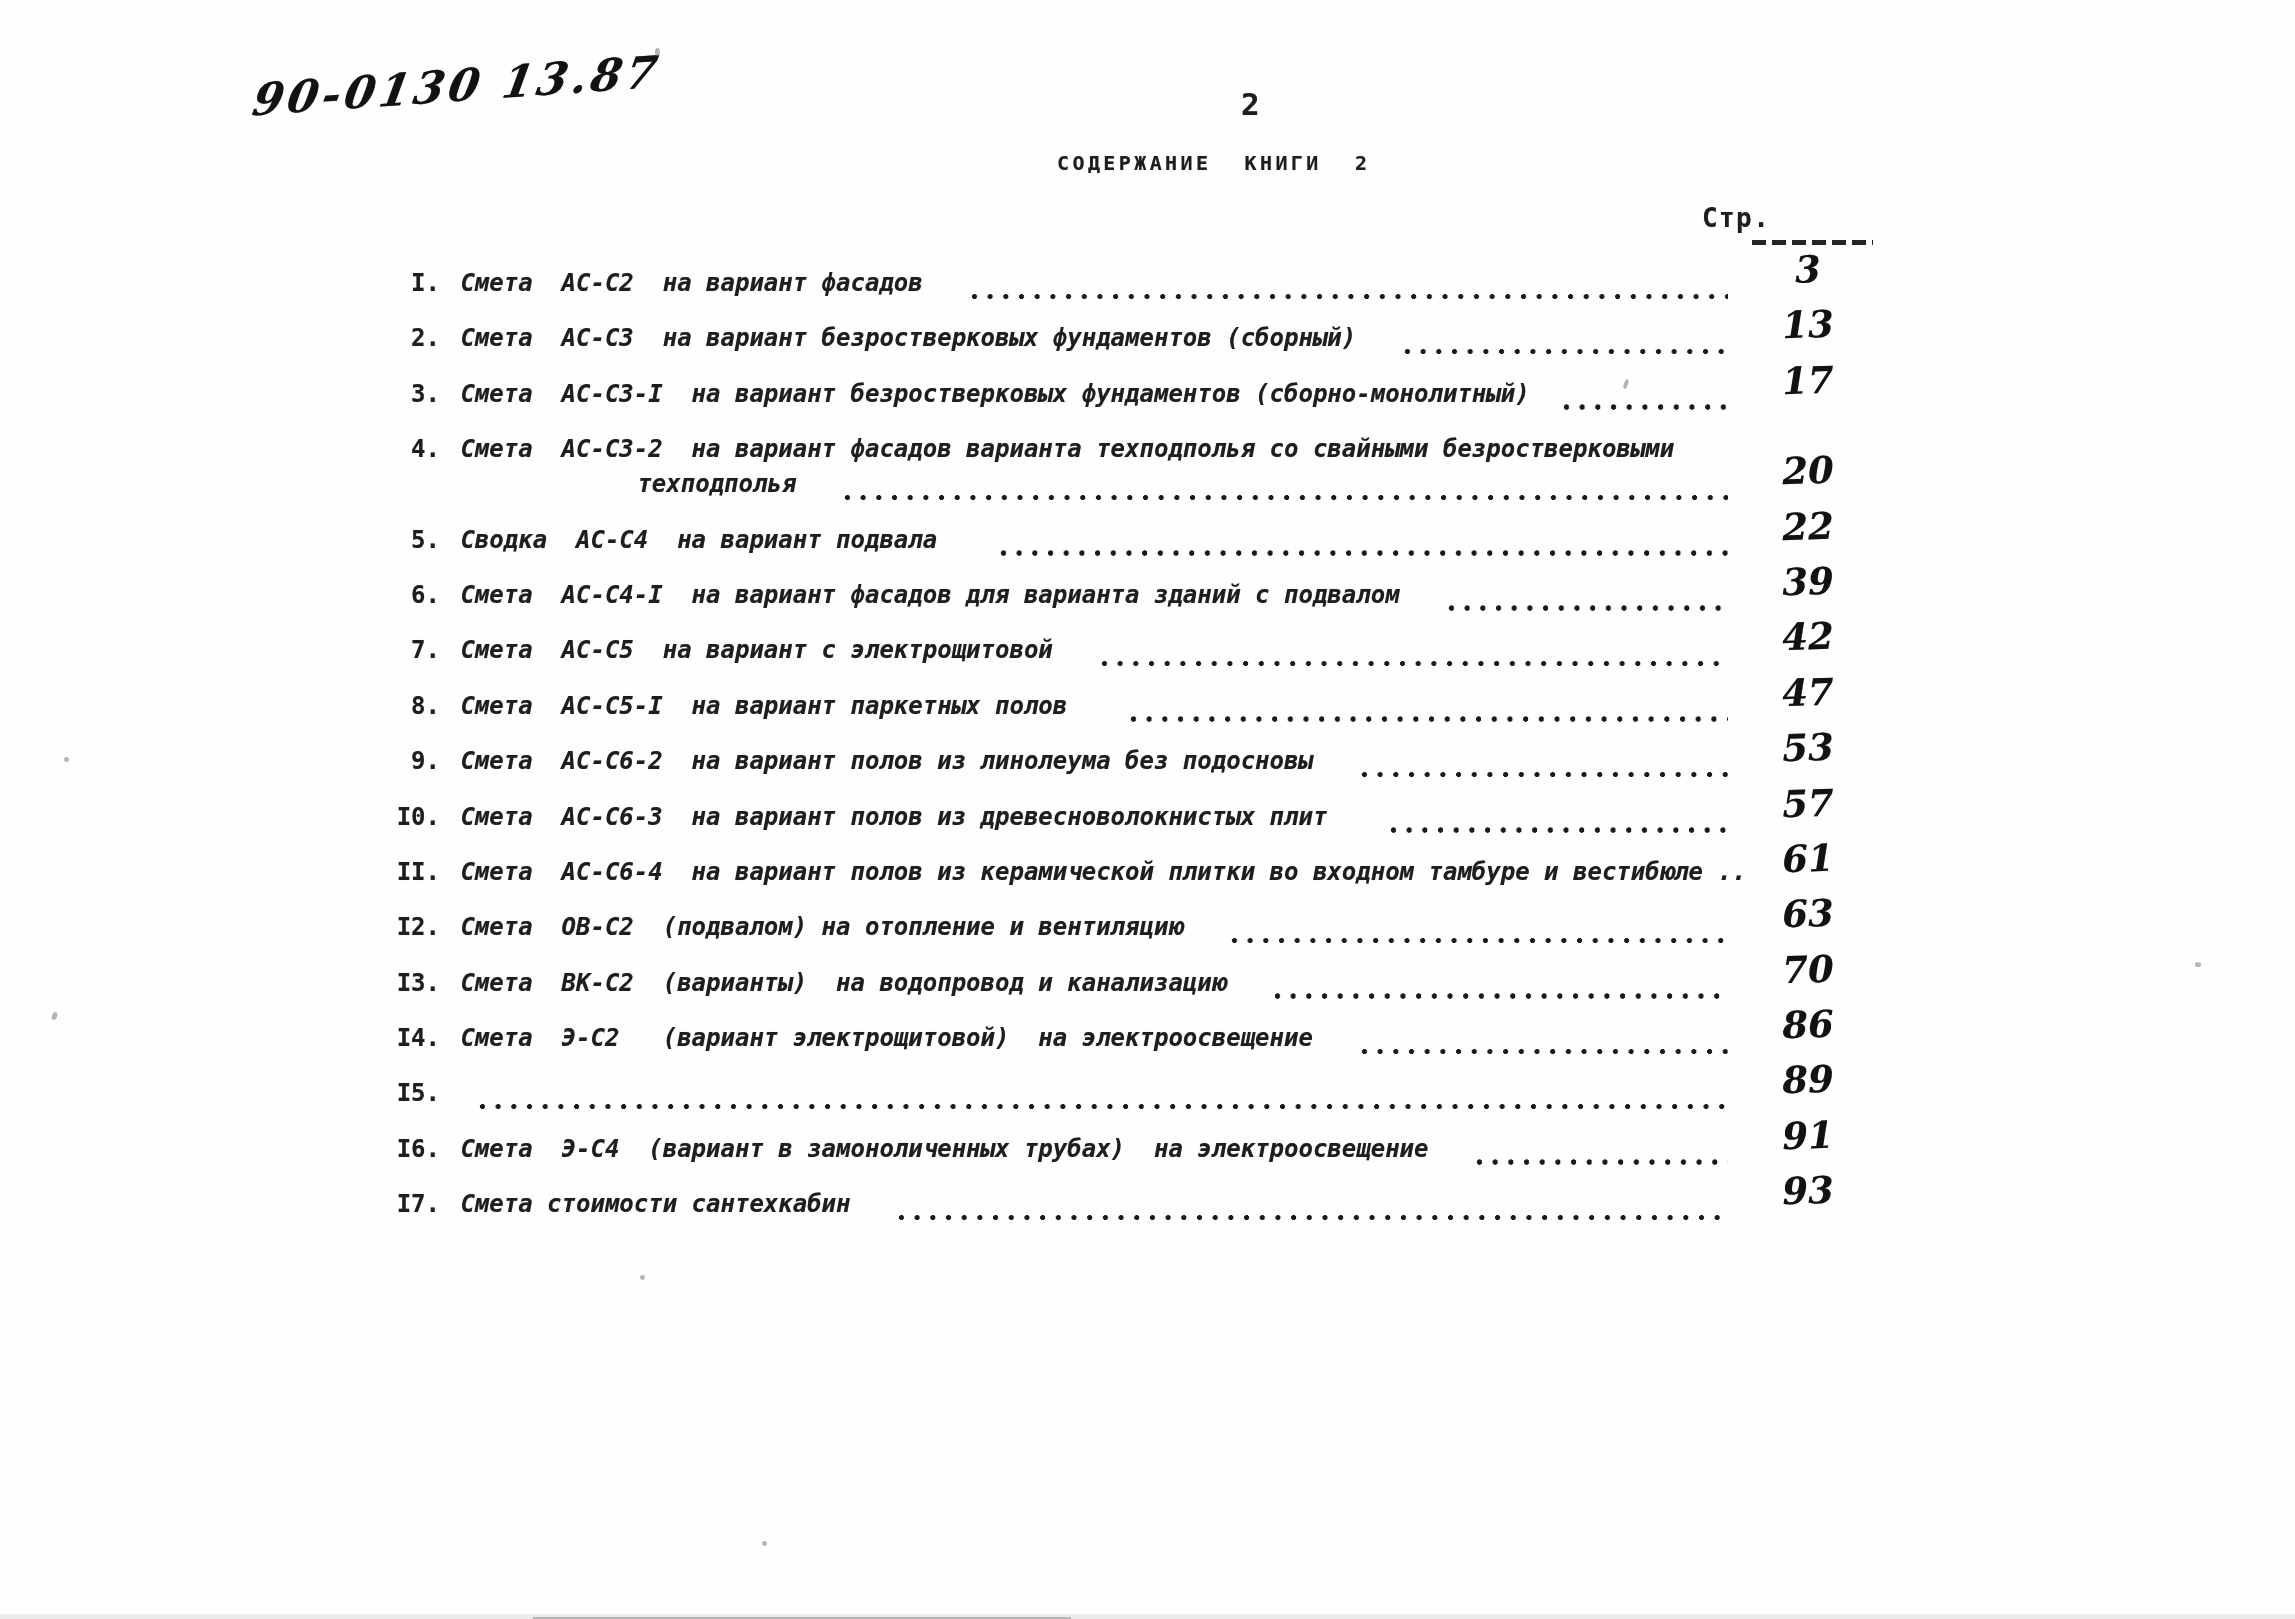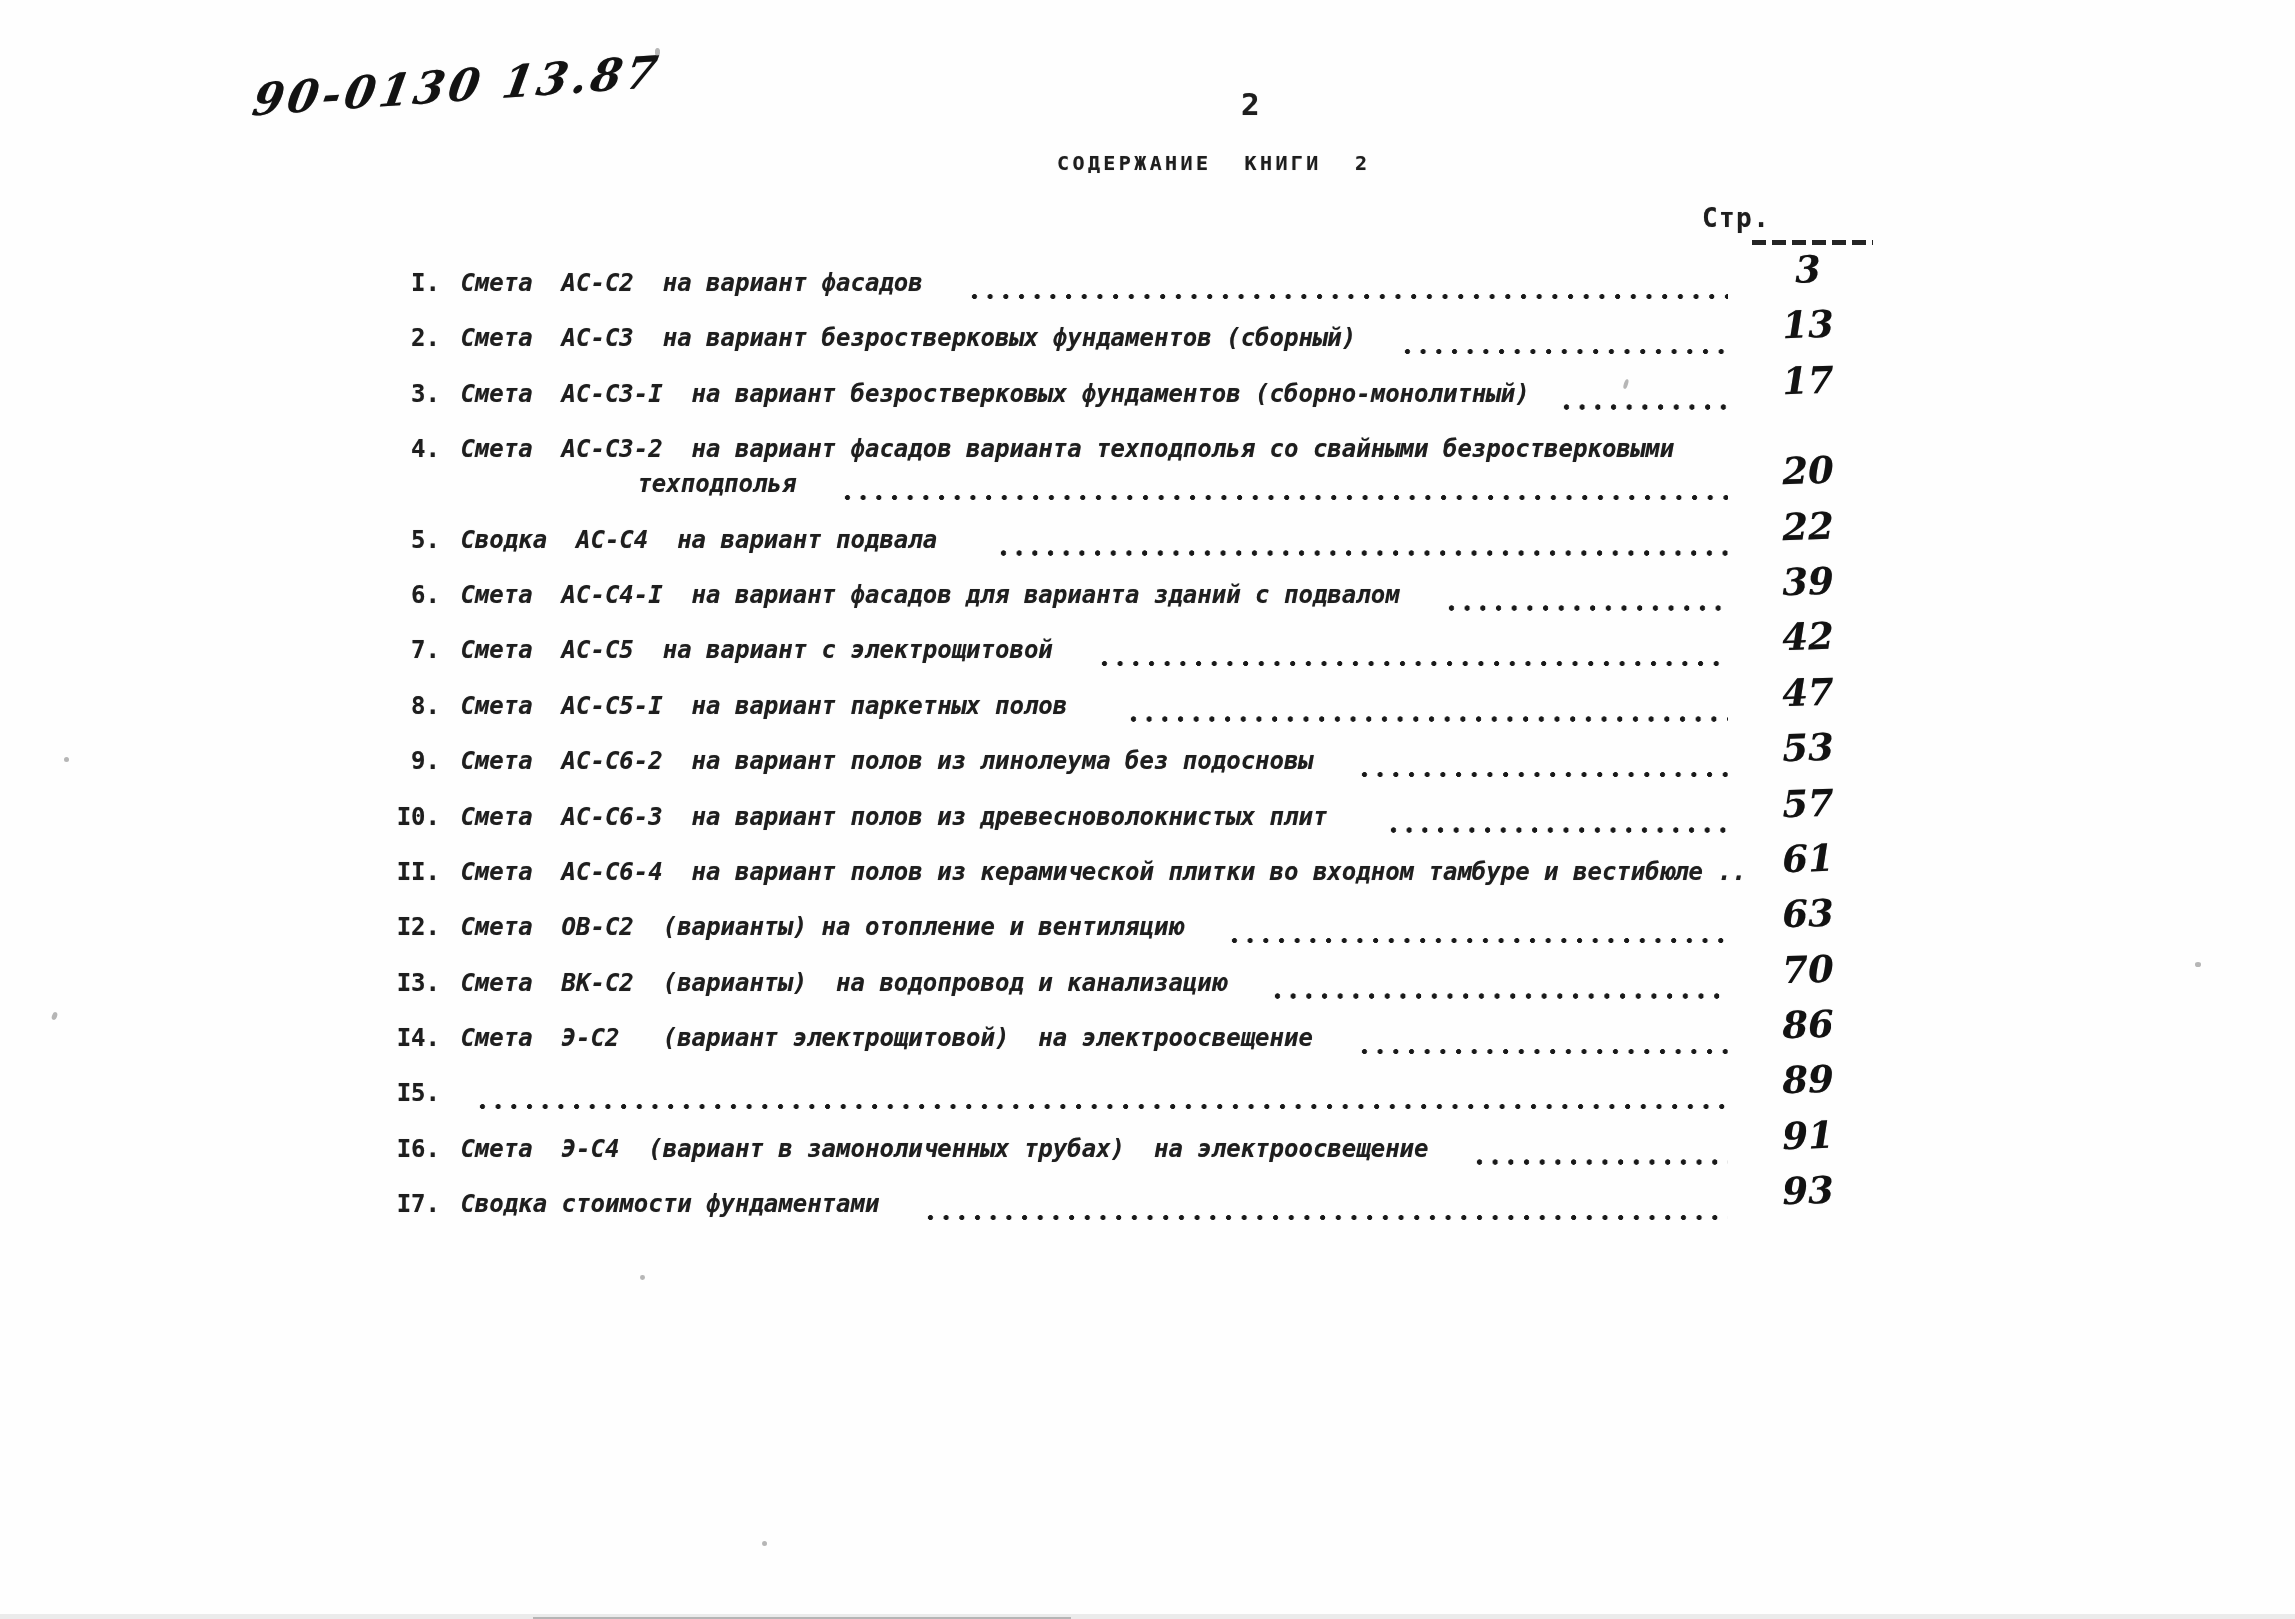--- a/index.html
+++ b/index.html
@@ -229,21 +229,21 @@
             <span class="row-text">Смета  АС-С6-4  на вариант полов из керамической плитки во входном тамбуре и вестибюле ..</span>
             <span class="leader"></span>
           </div>
         </div>
         <span class="page-num hand">61</span>
       </div>
       <div class="row">
         <span class="num">I2.</span>
         <div class="row-main">
           <div class="toc-line">
-            <span class="row-text">Смета  ОВ-С2  (варианты) на отопление и вентиляцию  </span>
+            <span class="row-text">Смета  ОВ-С2  (подвалом) на отопление и вентиляцию  </span>
             <span class="leader"></span>
           </div>
         </div>
         <span class="page-num hand">63</span>
       </div>
       <div class="row">
         <span class="num">I3.</span>
         <div class="row-main">
           <div class="toc-line">
             <span class="row-text">Смета  ВК-С2  (варианты)  на водопровод и канализацию  </span>
@@ -278,21 +278,21 @@
             <span class="row-text">Смета  Э-С4  (вариант в замоноличенных трубах)  на электроосвещение  </span>
             <span class="leader"></span>
           </div>
         </div>
         <span class="page-num hand">91</span>
       </div>
       <div class="row">
         <span class="num">I7.</span>
         <div class="row-main">
           <div class="toc-line">
-            <span class="row-text">Сводка стоимости фундаментами  </span>
+            <span class="row-text">Смета стоимости сантехкабин  </span>
             <span class="leader"></span>
           </div>
         </div>
         <span class="page-num hand">93</span>
       </div>
     </div>
 
   <div class="speck" style="left:655px;top:48px;width:4.8px;height:7.5px;"></div>
   <div class="speck" style="left:1624px;top:379px;width:4.1px;height:9.5px;transform:rotate(18deg);"></div>
   <div class="speck" style="left:64px;top:757px;width:5.4px;height:5.4px;"></div>

